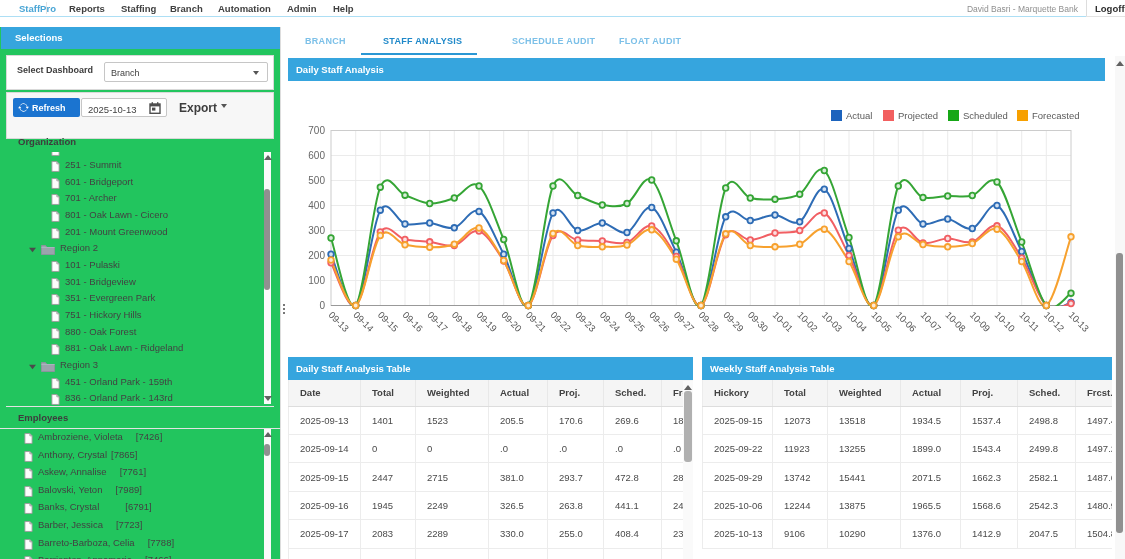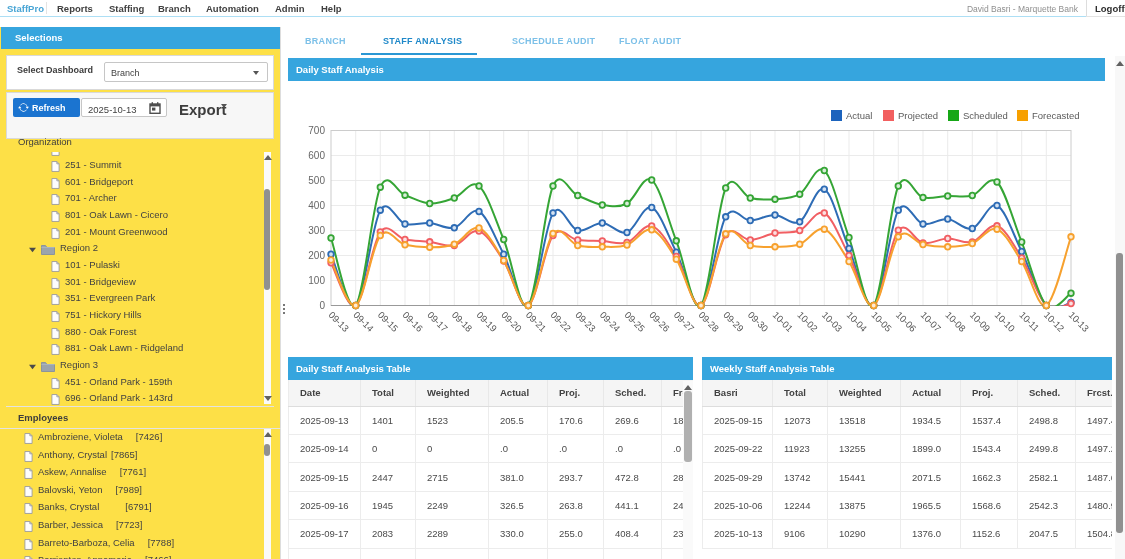--- a/index.html
+++ b/index.html
@@ -1,44 +1,44 @@
 <!DOCTYPE html>
 <html><head>
 <meta charset="utf-8">
 <style>
 *{margin:0;padding:0;box-sizing:border-box}
 html,body{width:1125px;height:559px;overflow:hidden;background:#fff;
   font-family:"Liberation Sans",sans-serif;-webkit-font-smoothing:antialiased}
 
-#nav{position:absolute;left:0;top:0;width:1039px;height:17px;background:#fff}
+#nav{position:absolute;left:12px;top:0;width:1039px;height:17px;background:#fff}
 #nav .it{position:absolute;top:3px;font-size:9.5px;font-weight:bold;color:#404040;white-space:nowrap}
 #navline{position:absolute;left:0;top:16px;width:1086px;height:1px;background:#addff5}
 #navline2{position:absolute;left:1086px;top:16px;width:39px;height:1px;background:#e3e3e3}
 #user{position:absolute;top:4px;right:47px;font-size:8.5px;color:#8f8f8f}
 #logsep{position:absolute;left:1086px;top:0;width:1px;height:16px;background:#ddd}
 #logoff{position:absolute;left:1095px;top:3px;font-size:9.5px;font-weight:bold;color:#2d2d2d}
 
-#side{position:absolute;left:0;top:27px;width:281px;height:532px;background:#fde047;border-right:1px solid #ddd}
+#side{position:absolute;left:0;top:27px;width:281px;height:532px;background:#22c55e;border-right:1px solid #ddd}
 #selhdr{position:absolute;left:1px;top:0;width:279px;height:22px;background:#36a5de;color:#fff;
   font-size:9.5px;font-weight:bold;line-height:22px;padding-left:14px}
 .box{position:absolute;left:6px;width:268px;border:1px solid #d9d9d9;background:#fff}
 #box1{top:28px;height:35px}
 #lbl-sd{position:absolute;left:10px;top:9px;font-size:9px;font-weight:bold;color:#3d3d3d}
 #dd{position:absolute;left:97px;top:6px;width:164px;height:20px;border:1px solid #c6c6c6;border-radius:2px;background:#fff}
 #dd span{position:absolute;left:6px;top:5px;font-size:9px;color:#424242}
 .caret{width:0;height:0;border-left:3.5px solid transparent;border-right:3.5px solid transparent;border-top:4.5px solid #555}
 #dd .caret{position:absolute;right:8px;top:8px}
 #box2{top:65px;height:47px;background:#f7f7f7}
 #btn-refresh{position:absolute;left:6px;top:5px;width:67px;height:19px;background:#1b74d0;border-radius:2px;color:#fff}
 #btn-refresh span{position:absolute;left:19px;top:5px;font-size:9px;font-weight:bold}
 #datebox{position:absolute;left:74px;top:5px;width:86px;height:19px;border:1px solid #c6c6c6;border-radius:2px;background:#fff}
 #datebox span{position:absolute;left:6px;top:5px;font-size:9.5px;color:#424242}
-#export{position:absolute;left:172px;top:8px;font-size:15px;font-weight:bold;color:#3d3d3d}
+#export{position:absolute;left:172px;top:8px;font-size:12px;font-weight:bold;color:#3d3d3d}
 #export .caret{position:absolute;left:42px;top:3px;border-top-color:#555}
-#lbl-org{position:absolute;left:18px;top:109px;font-size:9.5px;font-weight:normal;color:#3d3d3d}
+#lbl-org{position:absolute;left:18px;top:109px;font-size:9.5px;font-weight:bold;color:#3d3d3d}
 #treebox{position:absolute;left:6px;top:125px;width:268px;height:255px;border-bottom:1px solid #e3e3e3;overflow:hidden}
 .ti{position:absolute;font-size:9.5px;color:#424242;white-space:nowrap}
 #lbl-emp{position:absolute;left:18px;top:385px;font-size:9.5px;font-weight:bold;color:#3d3d3d}
 #empbox{position:absolute;left:6px;top:402px;width:268px;height:130px;overflow:hidden}
 
 .sb{position:absolute;width:7px;background:#fafafa}
 .sbthumb{position:absolute;width:6px;border-radius:3px;background:#909090}
 .uar{width:0;height:0;border-left:4px solid transparent;border-right:4px solid transparent;border-bottom:5px solid #616161}
 .dar{width:0;height:0;border-left:4px solid transparent;border-right:4px solid transparent;border-top:5px solid #616161}
 
@@ -193,21 +193,21 @@
       <div class="ti" style="left:54px;top:206.8px">Region 3</div>
       <svg class="fico" style="left:45px;top:225.5px" viewBox="0 0 10 12">
         <path d="M1 .5h5.5L9 3v8.5H1z" fill="#fdfdfd" stroke="#9a9a9a" stroke-width="1"></path>
         <path d="M6.5.5V3H9" fill="none" stroke="#9a9a9a" stroke-width="1"></path>
       </svg>
       <div class="ti" style="left:59px;top:223.5px">451 - Orland Park - 159th</div>
       <svg class="fico" style="left:45px;top:242.1px" viewBox="0 0 10 12">
         <path d="M1 .5h5.5L9 3v8.5H1z" fill="#fdfdfd" stroke="#9a9a9a" stroke-width="1"></path>
         <path d="M6.5.5V3H9" fill="none" stroke="#9a9a9a" stroke-width="1"></path>
       </svg>
-      <div class="ti" style="left:59px;top:240.1px">696 - Orland Park - 143rd</div>
+      <div class="ti" style="left:59px;top:240.1px">836 - Orland Park - 143rd</div>
     </div>
   <div class="sb" style="left:264px;top:125px;height:252px">
     <div class="uar" style="position:absolute;left:0;top:3px"></div>
     <div class="sbthumb" style="left:0;top:37px;height:101px"></div>
     <div class="dar" style="position:absolute;left:0;bottom:3px"></div>
   </div>
   <div id="lbl-emp">Employees</div>
   <div style="position:absolute;left:0;top:401px;width:281px;height:1px;background:#e3e3e3"></div>
     <div id="empbox">
       <svg class="fico" style="left:18px;top:3.9px" viewBox="0 0 10 12">
@@ -370,21 +370,21 @@
           <col style="width:70px">
           <col style="width:55px">
           <col style="width:73px">
           <col style="width:60px">
           <col style="width:57px">
           <col style="width:58px">
           <col>
         </colgroup>
       <tbody>
           <tr>
-            <th>Basri</th>
+            <th>Hickory</th>
             <th>Total</th>
             <th>Weighted</th>
             <th>Actual</th>
             <th>Proj.</th>
             <th>Sched.</th>
             <th>Frcst.</th>
           </tr>
       <tr>
             <td>2025-09-15</td>
             <td>12073</td>
@@ -419,21 +419,21 @@
             <td>1965.5</td>
             <td>1568.6</td>
             <td>2542.3</td>
             <td>1480.9</td>
           </tr>
       <tr>
             <td>2025-10-13</td>
             <td>9106</td>
             <td>10290</td>
             <td>1376.0</td>
-            <td>1152.6</td>
+            <td>1412.9</td>
             <td>2047.5</td>
             <td>1504.8</td>
           </tr>
     </tbody>
       </table>
   </div>
 </div>
 
 <svg id="chart" width="837" height="275" viewBox="0 0 837 275" style="position:absolute;left:288px;top:81px">
 <g stroke="#ebebeb" stroke-width="1">

